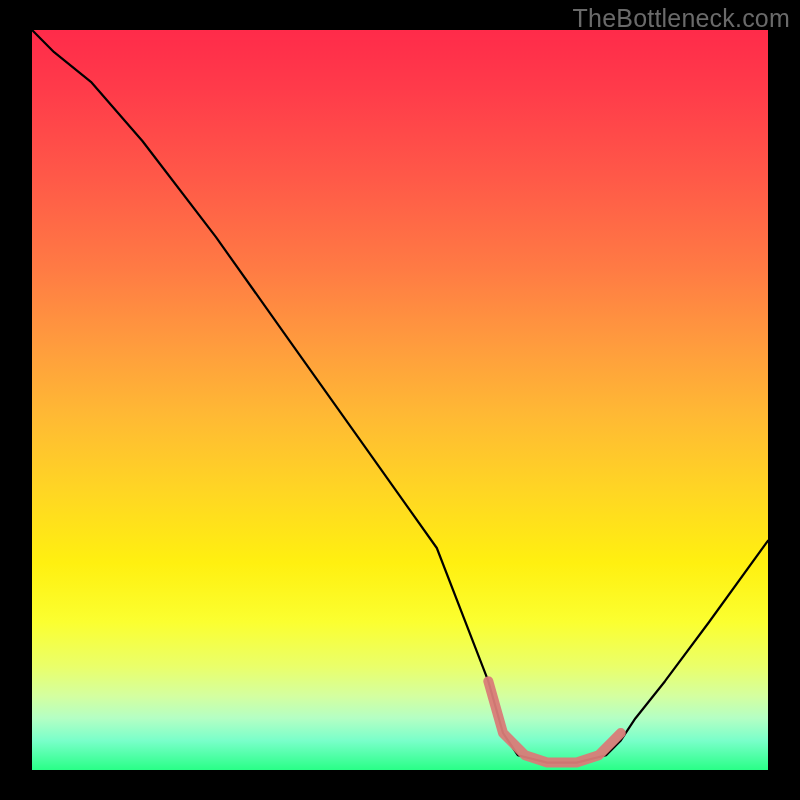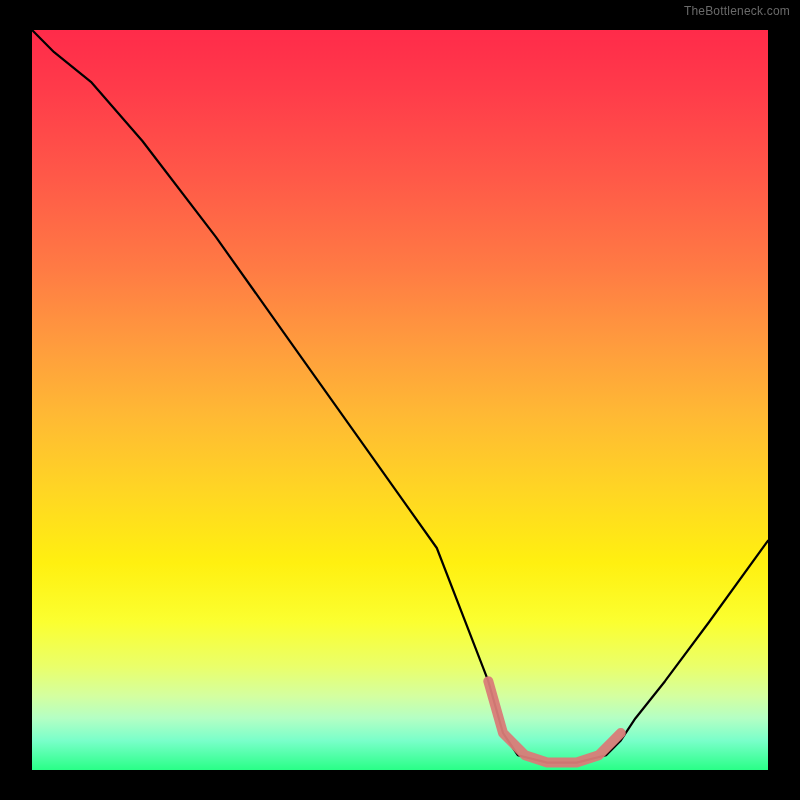--- a/index.html
+++ b/index.html
@@ -15,21 +15,21 @@
     position: relative;
     width: 800px;
     height: 800px;
     background: #000;
   }
   .watermark {
     position: absolute;
     top: 4px;
     right: 10px;
     color: #6a6a6a;
-    font-size: 12px;
+    font-size: 25px;
     font-weight: 500;
     letter-spacing: 0.2px;
     z-index: 10;
   }
   .plot-area {
     position: absolute;
     left: 32px;
     top: 30px;
     width: 736px;
     height: 740px;

